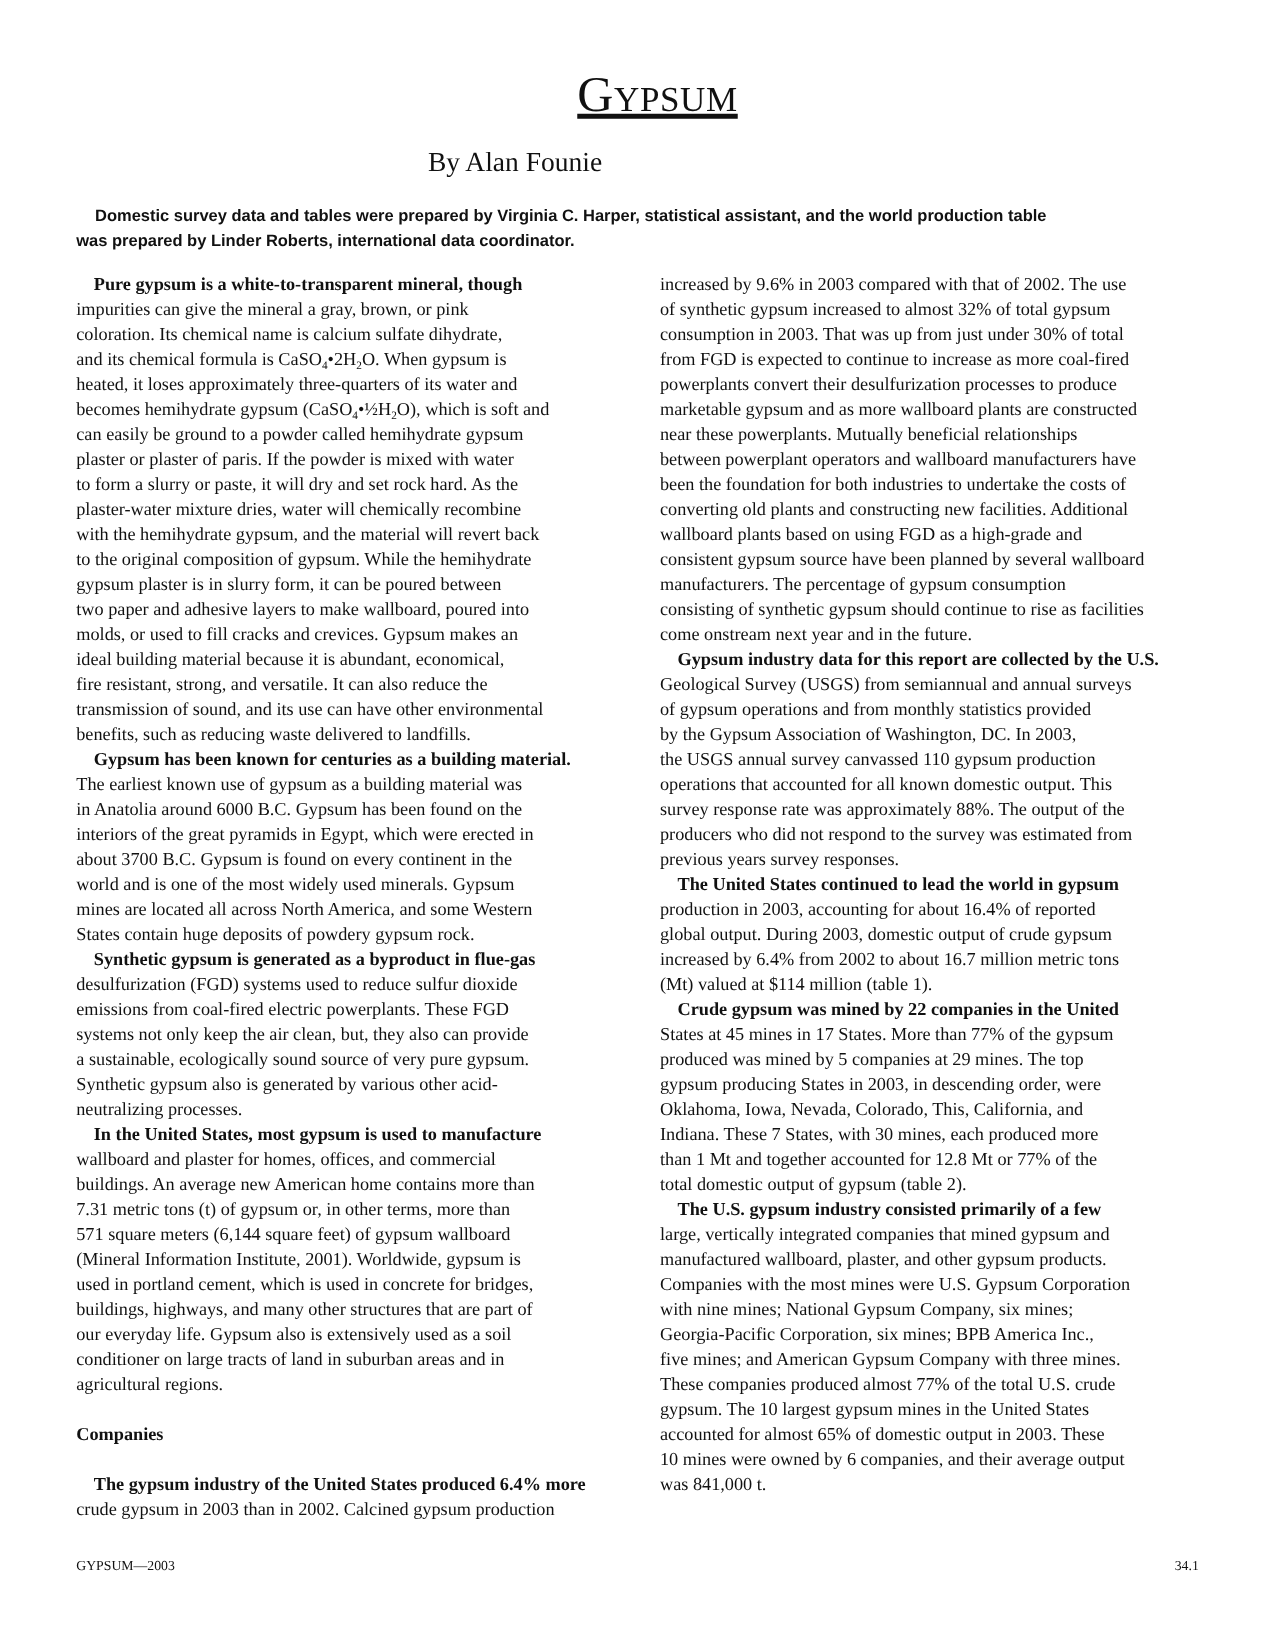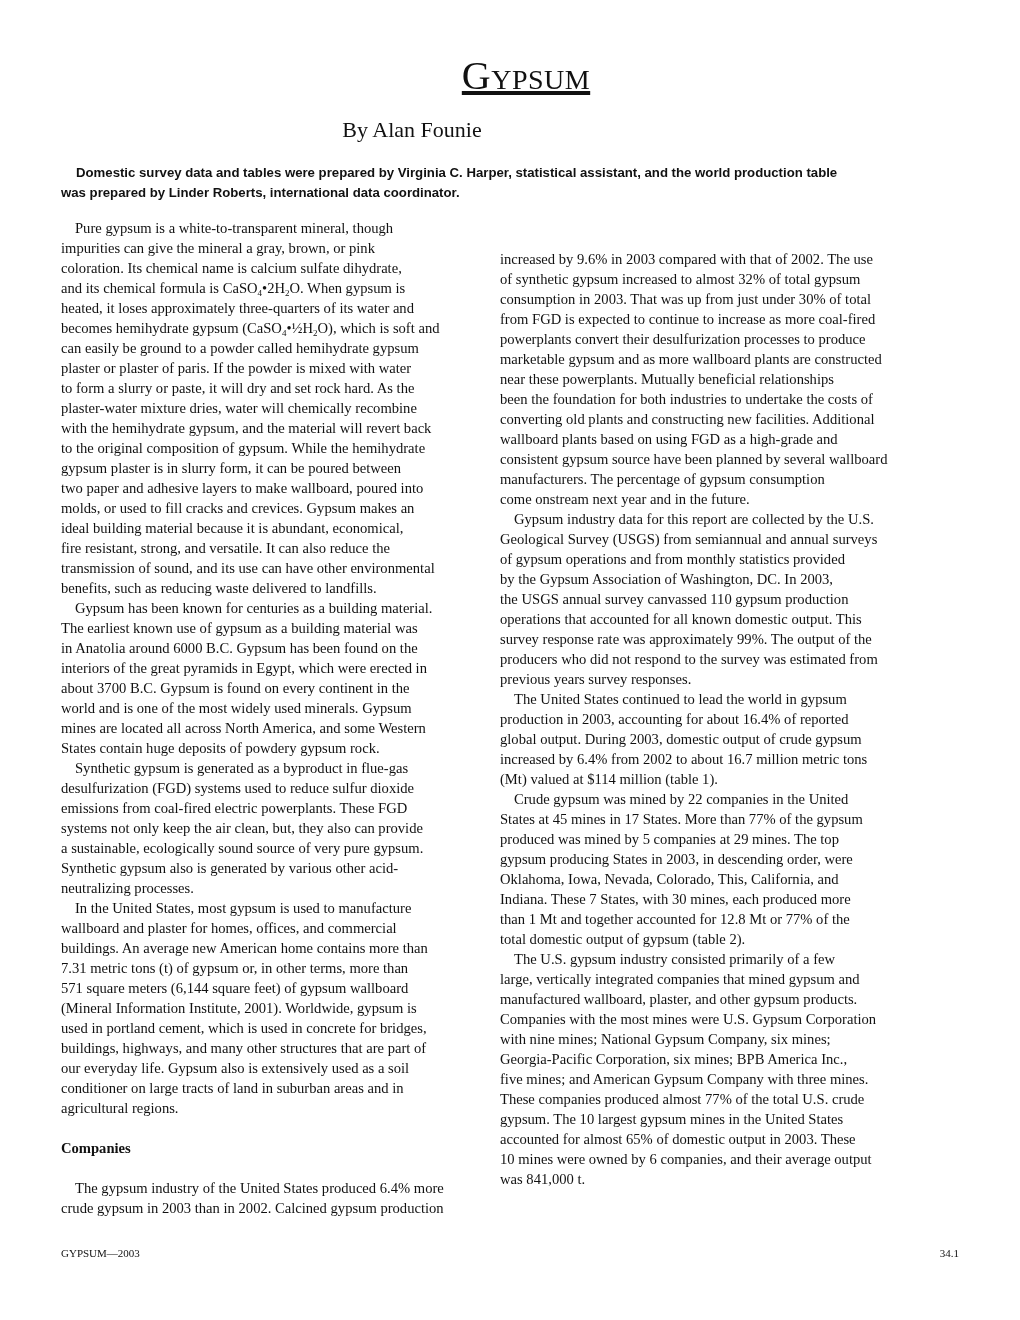--- a/index.html
+++ b/index.html
@@ -20,23 +20,23 @@
     position: absolute; top: 163px; left: 61px; width: 900px;
     font-family: "Liberation Sans", "DejaVu Sans", sans-serif; font-weight: bold;
     font-size: 13.2px; line-height: 20px; margin: 0;
   }
   .credit .indent { display: inline-block; width: 15px; }
   .col {
     position: absolute; top: 218px; width: 460px;
     font-size: 14.6px; line-height: 20px;
   }
   .col.left { left: 61px; }
-  .col.right { left: 500px; margin-top: 31px; }
+  .col.right { left: 528px; }
   .line { display: block; white-space: nowrap; height: 20px; }
-  .line.indent { padding-left: 14px; }
+  .line.indent { padding-left: 14px; font-weight: bold; }
   .heading { display: block; font-weight: bold; height: 20px; }
   .gap { display: block; height: 20px; }
   sub { font-size: 9px; vertical-align: -3px; line-height: 0; }
   .footer {
     position: absolute; top: 1246px; font-size: 11px; line-height: 14px;
   }
   .footer.left { left: 61px; }
   .footer.right { right: 61px; }
 </style>
 </head>
@@ -114,35 +114,37 @@
 
 <div class="col right">
   <div>
     <span class="line">increased by 9.6% in 2003 compared with that of 2002.  The use</span>
     <span class="line">of synthetic gypsum increased to almost 32% of total gypsum</span>
     <span class="line">consumption in 2003.  That was up from just under 30% of total</span>
     <span class="line">from FGD is expected to continue to increase as more coal-fired</span>
     <span class="line">powerplants convert their desulfurization processes to produce</span>
     <span class="line">marketable gypsum and as more wallboard plants are constructed</span>
     <span class="line">near these powerplants.  Mutually beneficial relationships</span>
+    <span class="line">between powerplant operators and wallboard manufacturers have</span>
     <span class="line">been the foundation for both industries to undertake the costs of</span>
     <span class="line">converting old plants and constructing new facilities.  Additional</span>
     <span class="line">wallboard plants based on using FGD as a high-grade and</span>
     <span class="line">consistent gypsum source have been planned by several wallboard</span>
     <span class="line">manufacturers.  The percentage of gypsum consumption</span>
+    <span class="line">consisting of synthetic gypsum should continue to rise as facilities</span>
     <span class="line">come onstream next year and in the future.</span>
   </div>
   <div>
     <span class="line indent">Gypsum industry data for this report are collected by the U.S.</span>
     <span class="line">Geological Survey (USGS) from semiannual and annual surveys</span>
     <span class="line">of gypsum operations and from monthly statistics provided</span>
     <span class="line">by the Gypsum Association of Washington, DC.  In 2003,</span>
     <span class="line">the USGS annual survey canvassed 110 gypsum production</span>
     <span class="line">operations that accounted for all known domestic output.  This</span>
-    <span class="line">survey response rate was approximately 99%.  The output of the</span>
+    <span class="line">survey response rate was approximately 88%.  The output of the</span>
     <span class="line">producers who did not respond to the survey was estimated from</span>
     <span class="line">previous years survey responses.</span>
   </div>
   <div>
     <span class="line indent">The United States continued to lead the world in gypsum</span>
     <span class="line">production in 2003, accounting for about 16.4% of reported</span>
     <span class="line">global output.  During 2003, domestic output of crude gypsum</span>
     <span class="line">increased by 6.4% from 2002 to about 16.7 million metric tons</span>
     <span class="line">(Mt) valued at $114 million (table 1).</span>
   </div>

